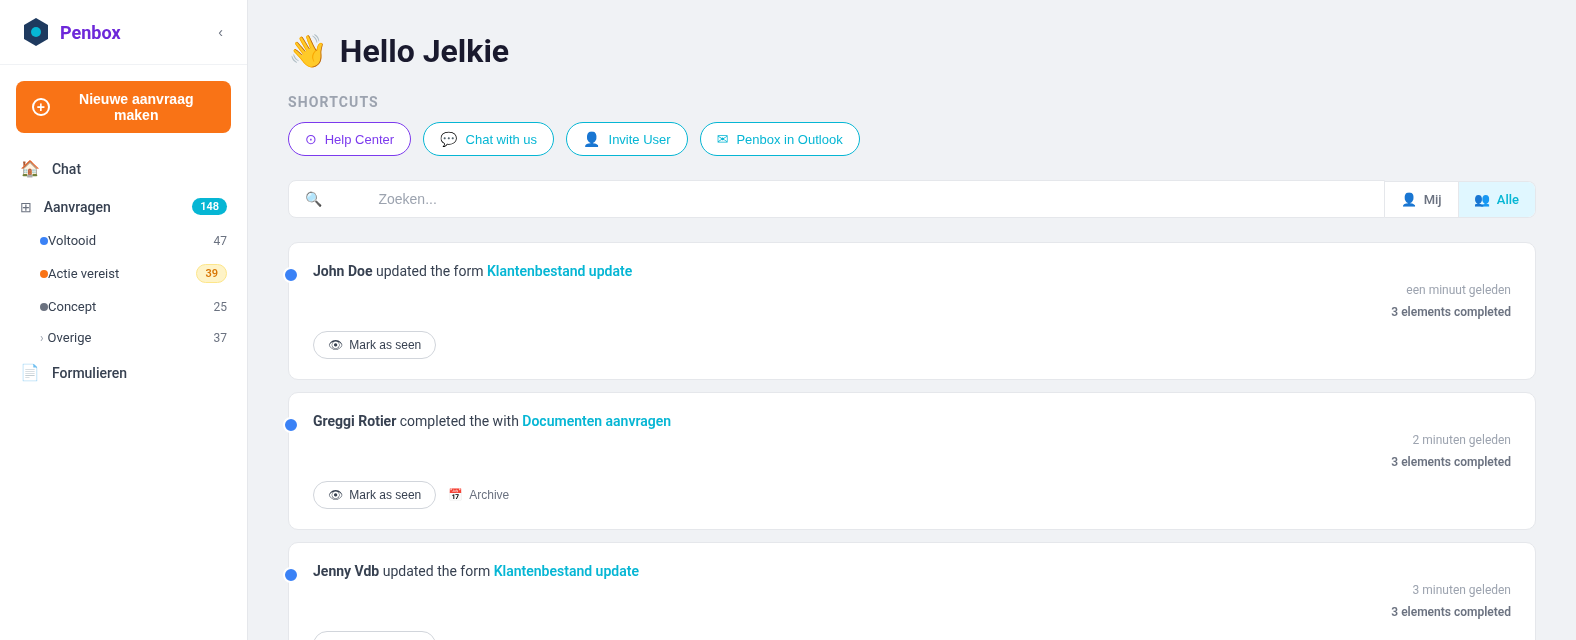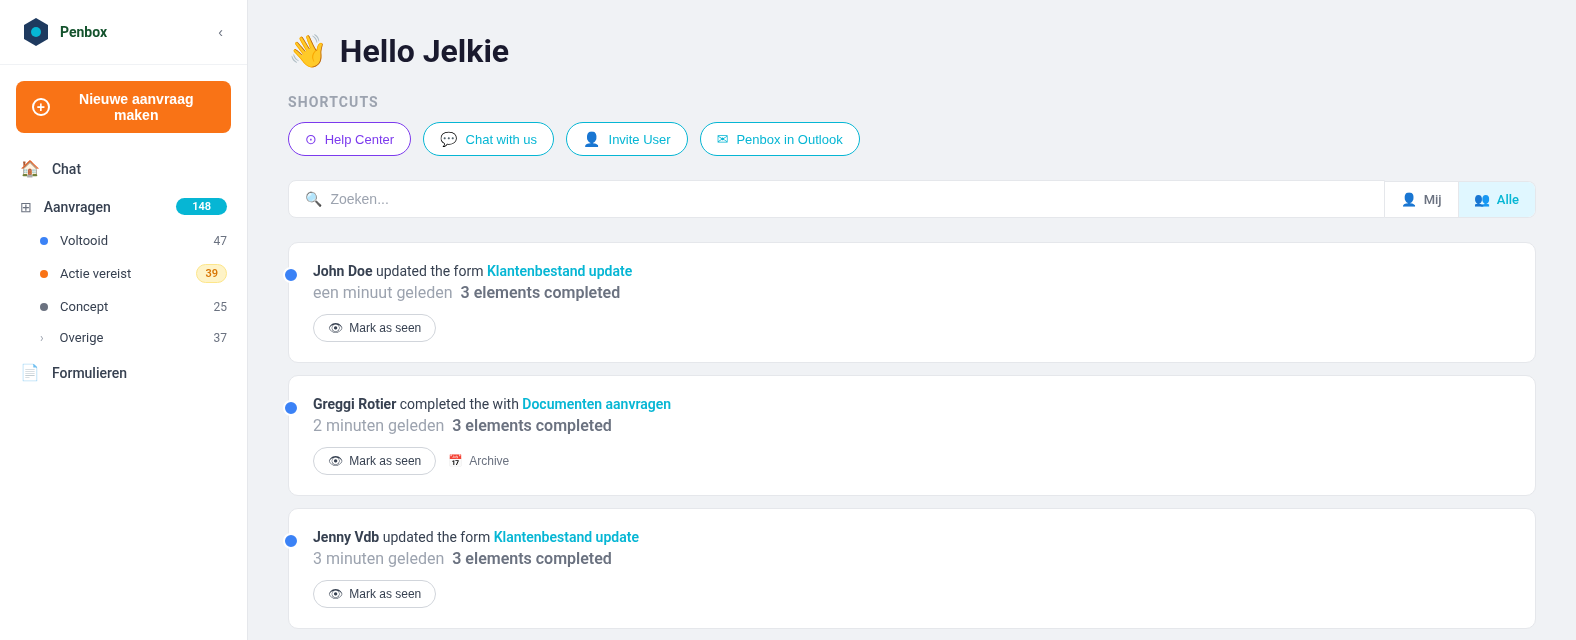--- a/index.html
+++ b/index.html
@@ -25,23 +25,23 @@
     .sidebar-logo {
       display: flex;
       align-items: center;
       gap: 8px;
     }
     .logo-hex {
       width: 32px;
       height: 32px;
     }
     .logo-text {
-      font-size: 14px;
+      font-size: 18px;
       font-weight: 700;
-      color: #14532d;
+      color: #6d28d9;
     }
     .collapse-btn {
       background: none;
       border: none;
       cursor: pointer;
       color: #6b7280;
       font-size: 14px;
       padding: 4px;
     }
     .new-request-btn {
@@ -86,33 +86,32 @@
     }
     .nav-item .nav-icon {
       font-size: 16px;
       color: #6b7280;
     }
     .nav-item .badge {
       margin-left: auto;
       background: #06b6d4;
       color: #fff;
       border-radius: 12px;
-      padding: 2px 16px;
+      padding: 2px 8px;
       font-size: 11px;
       font-weight: 600;
     }
     .sub-nav {
       padding: 0 0 0 20px;
     }
     .sub-nav-item {
       display: flex;
       align-items: center;
       padding: 8px 20px;
       cursor: pointer;
-      gap: 12px;
       color: #374151;
       font-size: 13px;
     }
     .sub-nav-item .dot {
       width: 8px;
       height: 8px;
       border-radius: 50%;
       flex-shrink: 0;
     }
     .dot-blue { background: #3b82f6; }
@@ -208,20 +207,21 @@
       padding: 10px 16px;
       gap: 8px;
     }
     .search-box input {
       border: none;
       outline: none;
       font-size: 14px;
       color: #0c4a6e;
       width: 100%;
       background: transparent;
+      margin-left: 48px;
     }
     .search-box input::placeholder { color: #9ca3af; }
     .filter-tabs {
       display: flex;
       border: 1px solid #e5e7eb;
       border-left: none;
       border-radius: 0 8px 8px 0;
       overflow: hidden;
       background: #fff;
     }
@@ -269,26 +269,27 @@
       border: 2px solid #fff;
     }
     .activity-header {
       font-size: 14px;
       color: #374151;
       margin-bottom: 4px;
     }
     .activity-header .name { font-weight: 700; }
     .activity-header .form-link { color: #06b6d4; font-weight: 600; cursor: pointer; }
     .activity-meta {
-      font-size: 16px;
+      font-size: 12px;
       color: #9ca3af;
       margin-bottom: 12px;
       display: flex;
-      align-items: center;
+      align-items: flex-end;
       gap: 8px;
+      flex-direction: column;
     }
     .activity-meta .completed {
       font-weight: 600;
       color: #6b7280;
     }
     .activity-actions {
       display: flex;
       gap: 12px;
       align-items: center;
     }

